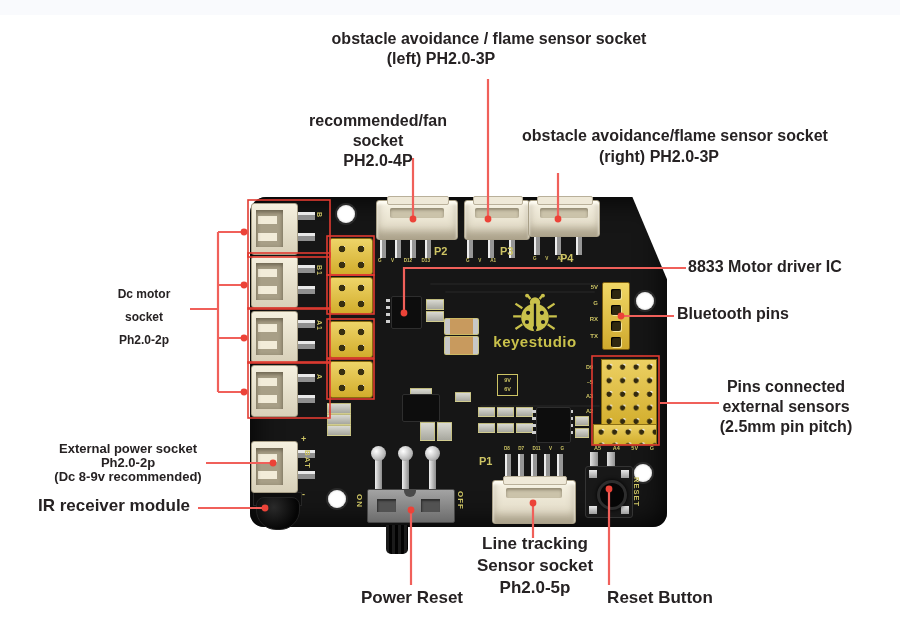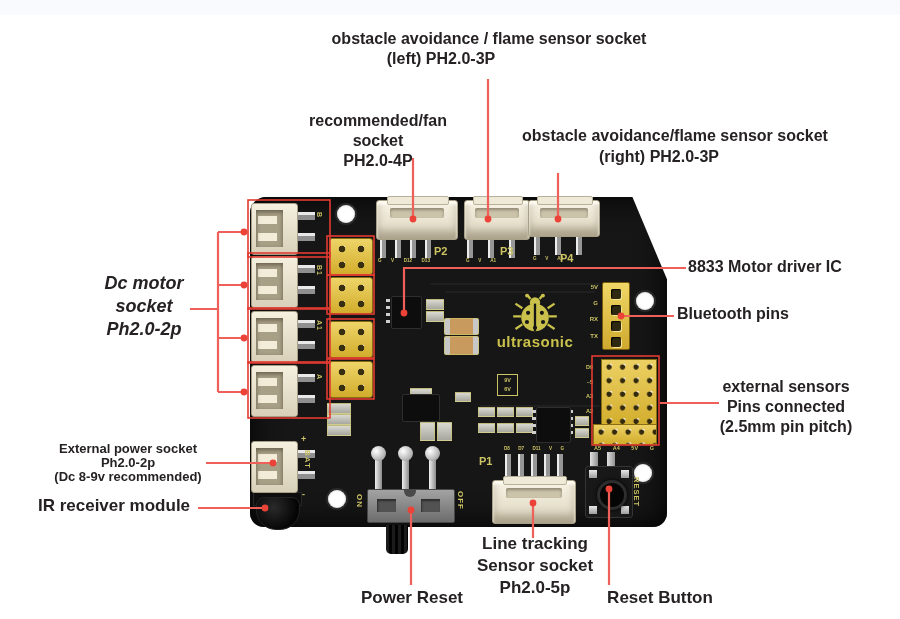--- a/index.html
+++ b/index.html
@@ -129,21 +129,21 @@
   .lbl{position:absolute;font-weight:bold;color:#262223;text-align:center;z-index:20;}
   .lbl span{display:block;}
   #cl-obl1{left:313px;top:29px;width:352px;font-size:16px;line-height:20px;}
   #cl-obl2{left:371px;top:50px;width:140px;font-size:16px;}
   #cl-ultra{left:288px;top:111px;width:180px;font-size:16px;line-height:20px;}
   #cl-obr1{left:505px;top:127px;width:340px;font-size:16px;}
   #cl-obr2{left:589px;top:148px;width:140px;font-size:16px;}
   #cl-ic{left:688px;top:258px;width:200px;font-size:16px;text-align:left;}
   #cl-bt{left:677px;top:305px;width:140px;font-size:16px;text-align:left;}
   #cl-sens{left:700px;top:377px;width:172px;font-size:16px;line-height:20px;}
-  #cl-dcm{left:85px;top:272px;width:118px;font-size:18px;line-height:23px;font-style:italic;}
+  #cl-dcm{left:85px;top:283px;width:118px;font-size:12px;line-height:23px;}
   #cl-extp{left:40px;top:442px;width:176px;font-size:13px;line-height:14px;}
   #cl-ir{left:28px;top:496px;width:172px;font-size:17px;}
   #cl-pw{left:352px;top:588px;width:120px;font-size:17px;}
   #cl-lt{left:465px;top:533px;width:140px;font-size:17px;line-height:22px;}
   #cl-rs{left:592px;top:588px;width:136px;font-size:17px;}
 
   .overlay{position:absolute;left:0;top:0;z-index:15;pointer-events:none;}
 </style>
 </head>
 <body>
@@ -259,21 +259,21 @@
       <circle cx="27" cy="2" r="1.6" fill="#c9c14b"></circle>
     <circle cx="20" cy="8" r="4.5" fill="#c9c14b"></circle>
     <circle cx="20" cy="21" r="12" fill="#c9c14b"></circle>
     <rect x="19" y="9" width="2" height="24" fill="#161616"></rect>
     <circle cx="14" cy="17" r="1.8" fill="#161616"></circle>
       <circle cx="26" cy="17" r="1.8" fill="#161616"></circle>
     <circle cx="13" cy="25" r="1.8" fill="#161616"></circle>
       <circle cx="27" cy="25" r="1.8" fill="#161616"></circle>
     <circle cx="20" cy="30" r="1.8" fill="#161616"></circle>
   </svg>
-  <div class="logo-text">ultrasonic</div>
+  <div class="logo-text">keyestudio</div>
 
   <div class="vsel">
     <span style="display:block;margin-top:1px;">9V</span>
     <span style="display:block;">6V</span>
   </div>
 
   <div class="smd" style="left:426px;top:299px;width:16px;height:9px;"></div>
   <div class="smd" style="left:426px;top:311px;width:16px;height:9px;"></div>
   <div class="tancap" style="left:444px;top:318px;width:33px;height:15px;"></div>
   <div class="tancap" style="left:444px;top:336px;width:33px;height:17px;"></div>
@@ -385,22 +385,22 @@
     <span>PH2.0-4P</span>
   </div>
 
   <div class="lbl" id="cl-obr1">obstacle avoidance/flame sensor socket</div>
   <div class="lbl" id="cl-obr2">(right) PH2.0-3P</div>
 
   <div class="lbl" id="cl-ic">8833 Motor driver IC</div>
   <div class="lbl" id="cl-bt">Bluetooth pins</div>
 
   <div class="lbl" id="cl-sens">
+    <span>Pins connected</span>
     <span>external sensors</span>
-    <span>Pins connected</span>
     <span>(2.5mm pin pitch)</span>
   </div>
 
   <div class="lbl" id="cl-dcm">
     <span>Dc motor</span>
     <span>socket</span>
     <span>Ph2.0-2p</span>
   </div>
 
   <div class="lbl" id="cl-extp">

